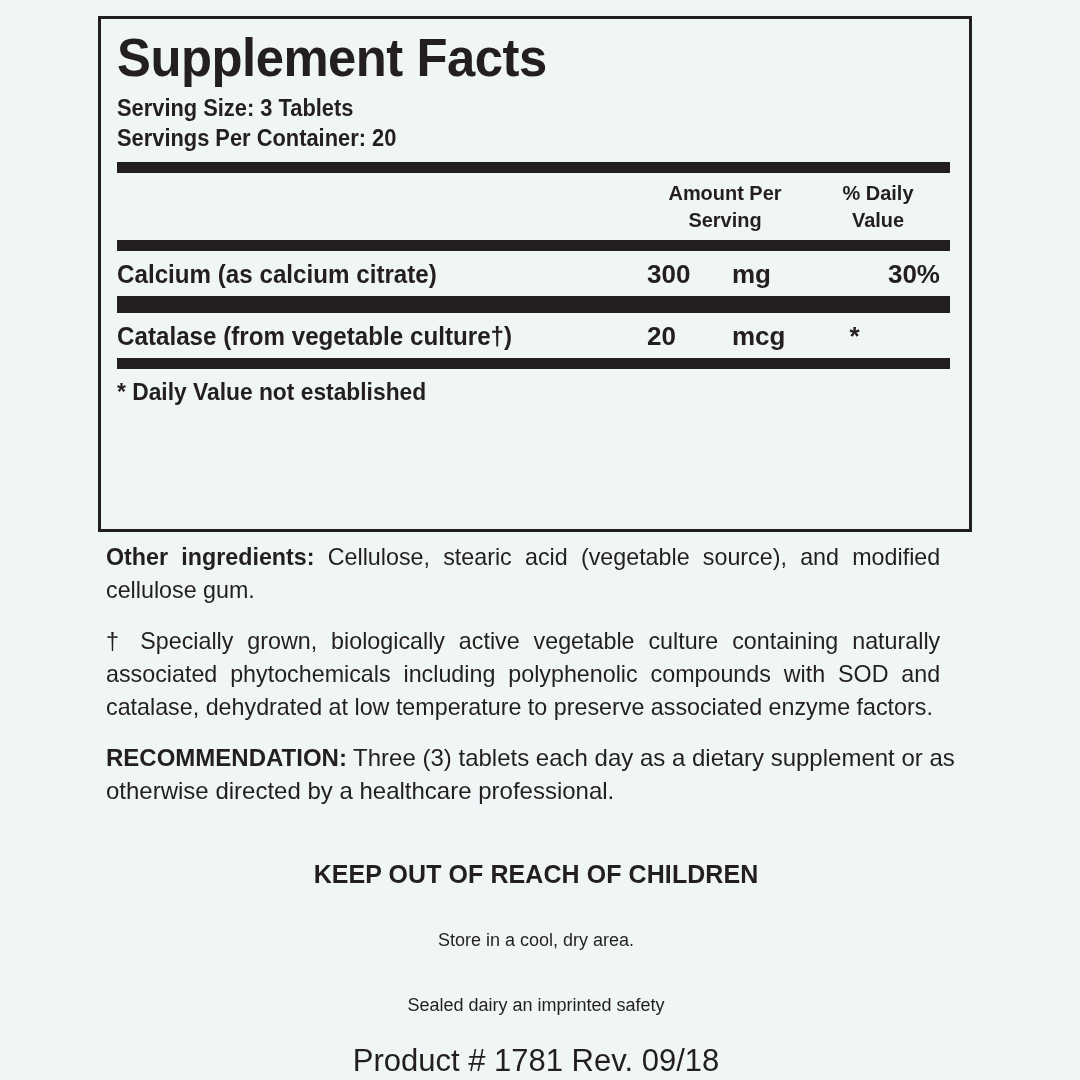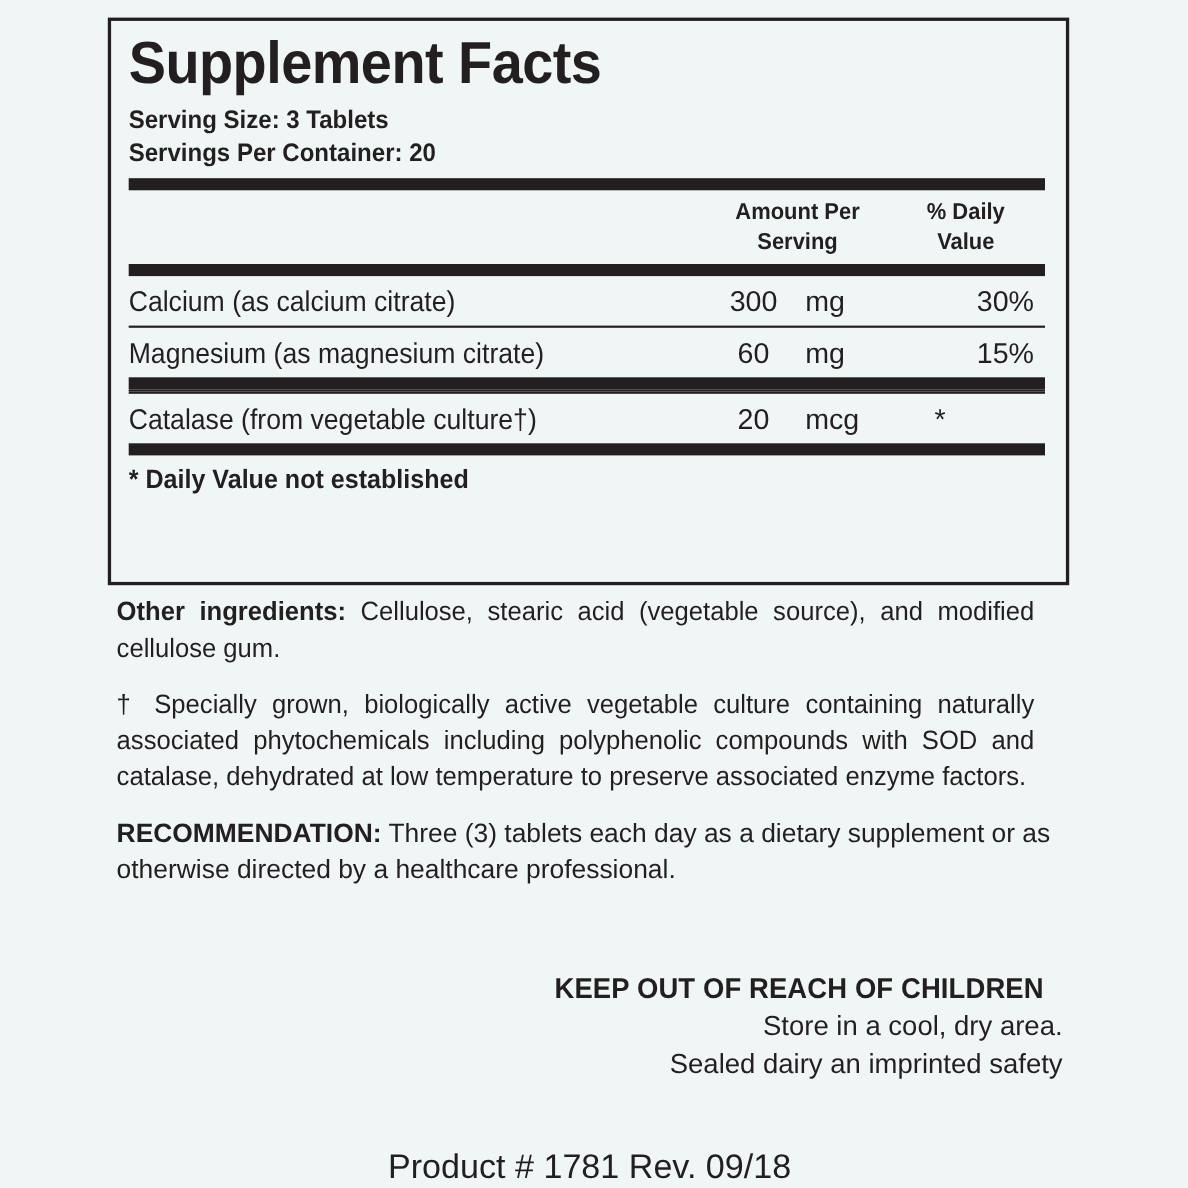--- a/index.html
+++ b/index.html
@@ -81,21 +81,21 @@
     width: 100%;
     border-collapse: collapse;
     table-layout: fixed;
   }
   .sf-table td {
     padding: 0;
     vertical-align: bottom;
   }
 
   .col-name  { width: 530px; }
-  .col-amt   { width: 76px;  text-align: center; }
+  .col-amt   { width: 76px;  text-align: left; }
   .col-unit  { width: 80px;  text-align: left; padding-left: 9px !important; }
   .col-dv    { width: 150px; text-align: right; padding-right: 13px !important; }
 
   .hdr-row td {
     font-weight: bold;
     font-size: 21px;
     line-height: 27px;
     padding-top: 6px !important;
     padding-bottom: 7px !important;
   }
@@ -106,20 +106,21 @@
   .hdr-dv {
     text-align: center;
     transform: scaleX(0.95);
   }
 
   .nutri-row td {
     font-size: 26px;
     line-height: 34px;
     padding-top: 6px !important;
     padding-bottom: 5px !important;
+    font-weight: bold;
   }
   .nutri-name {
     transform: scaleX(0.93);
     transform-origin: left center;
     white-space: nowrap;
   }
   .nutri-dv-star {
     text-align: center !important;
     padding-right: 47px !important;
     font-size: 24px;
@@ -168,34 +169,35 @@
     text-align: left;
     margin: 0 0 0 0;
   }
   .rec .lead {
     font-weight: bold;
   }
 
   .keep-block {
     position: absolute;
     left: 0;
-    top: 340px;
+    top: 316px;
     width: 860px;
-    text-align: right;
+    text-align: center;
   }
   .keep-title {
     font-weight: bold;
     font-size: 26px;
     line-height: 36px;
     letter-spacing: 0.1px;
     transform: scaleX(0.96);
   }
   .keep-line {
-    font-size: 25px;
+    font-size: 18px;
     line-height: 34px;
+    margin-top: 31px;
   }
 
   .product-line {
     position: absolute;
     left: 0;
     top: 505px;
     width: 860px;
     text-align: center;
     font-size: 31px;
     line-height: 32px;
@@ -252,38 +254,20 @@
             <td>
                 <div class="nutri-name">Calcium (as calcium citrate)</div>
               </td>
             <td class="col-amt">300</td>
             <td class="col-unit">mg</td>
             <td class="col-dv">30%</td>
           </tr>
         </tbody>
       </table>
       <div class="rule-thin"></div>
-      <table class="sf-table">
-        <colgroup>
-          <col class="col-name">
-            <col class="col-amt">
-            <col class="col-unit">
-            <col class="col-dv">
-        </colgroup>
-        <tbody>
-          <tr class="nutri-row">
-            <td>
-                <div class="nutri-name">Magnesium (as magnesium citrate)</div>
-              </td>
-            <td class="col-amt">60</td>
-            <td class="col-unit">mg</td>
-            <td class="col-dv">15%</td>
-          </tr>
-        </tbody>
-      </table>
 
       <div class="bar-thick t3"></div>
 
       <div class="rule-thin"></div>
       <div class="rule-thin"></div>
       <table class="sf-table">
         <colgroup>
           <col class="col-name">
             <col class="col-amt">
             <col class="col-unit">

